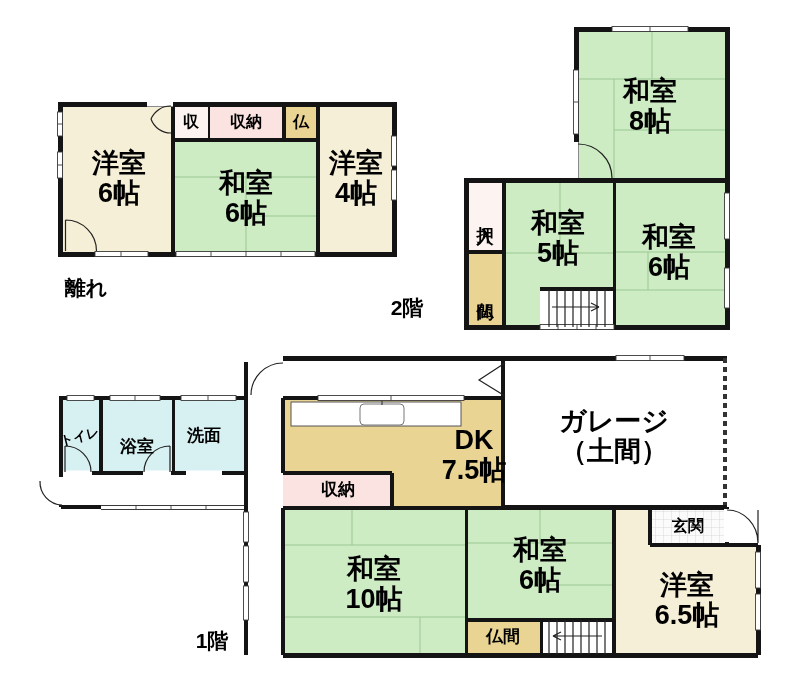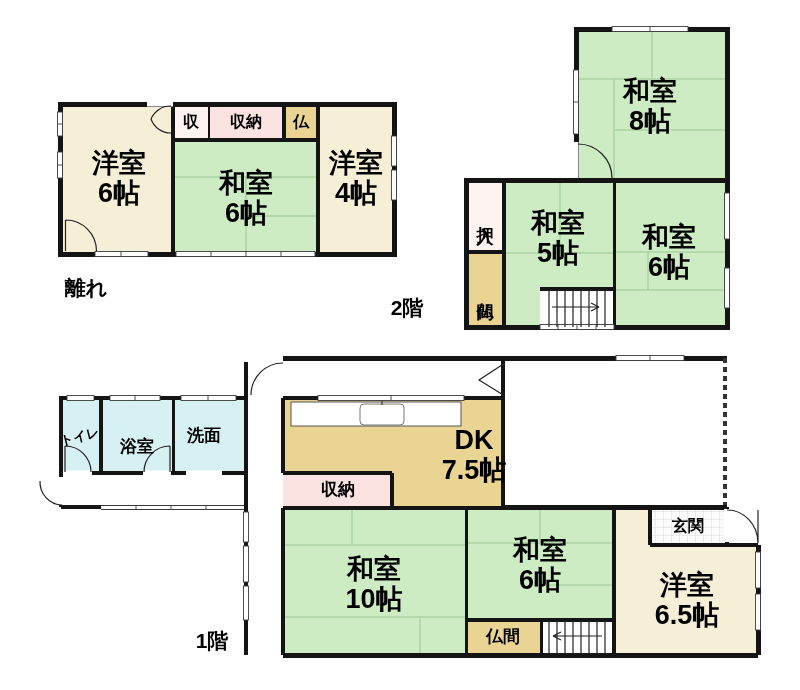--- a/index.html
+++ b/index.html
@@ -266,20 +266,24 @@
   <div class="lbl sz17" style="left:204px;top:436px;">
     <span>洗面</span>
   </div>
   <div class="lbl sz20" style="left:434px;top:455px;margin-left:40px;">
     <span>DK</span>
     <span>7.5帖</span>
   </div>
   <div class="lbl sz17" style="left:338px;top:490px;">
     <span>収納</span>
   </div>
+  <div class="lbl sz20" style="left:614px;top:436px;">
+    <span>ガレージ</span>
+    <span>（土間）</span>
+  </div>
   <div class="lbl sz16" style="left:688px;top:526px;">
     <span>玄関</span>
   </div>
   <div class="lbl sz20" style="left:374px;top:584px;">
     <span>和室</span>
     <span>10帖</span>
   </div>
   <div class="lbl sz20" style="left:540px;top:565px;">
     <span>和室</span>
     <span>6帖</span>

